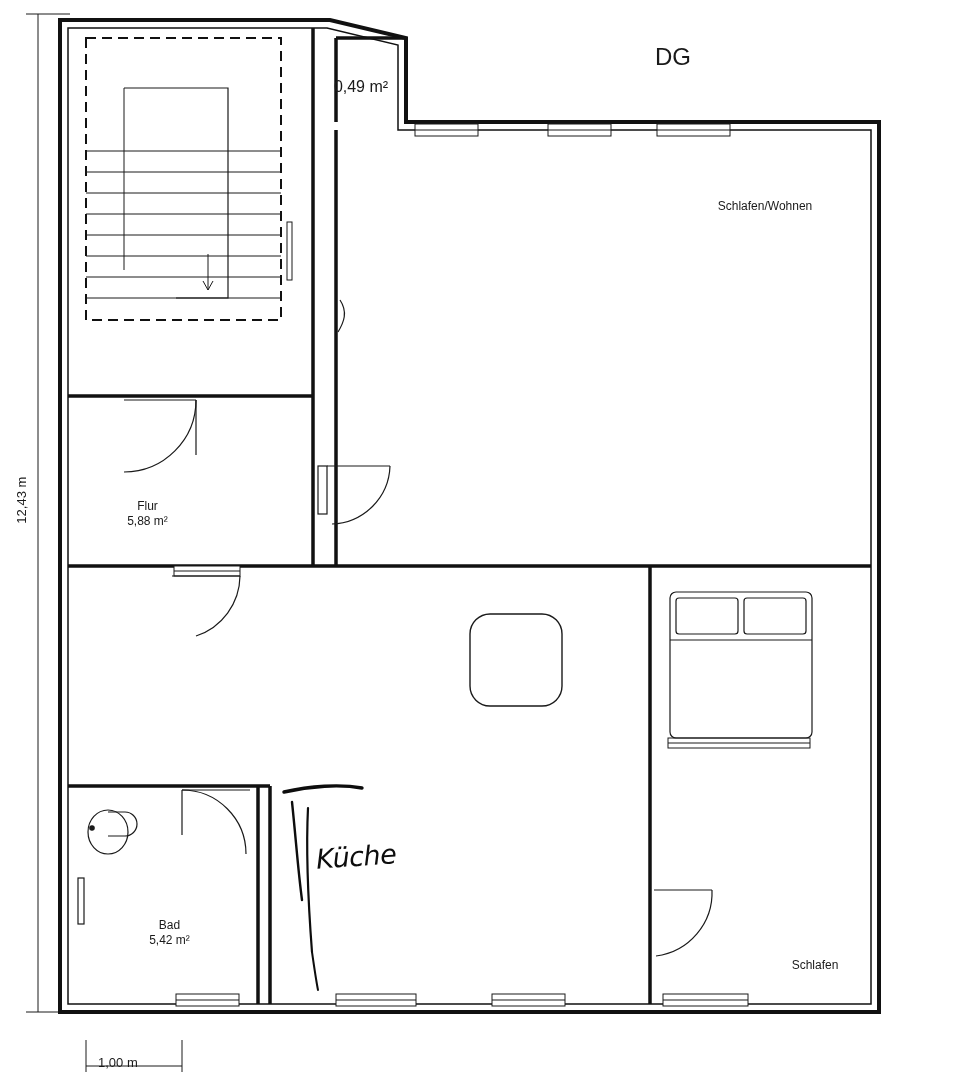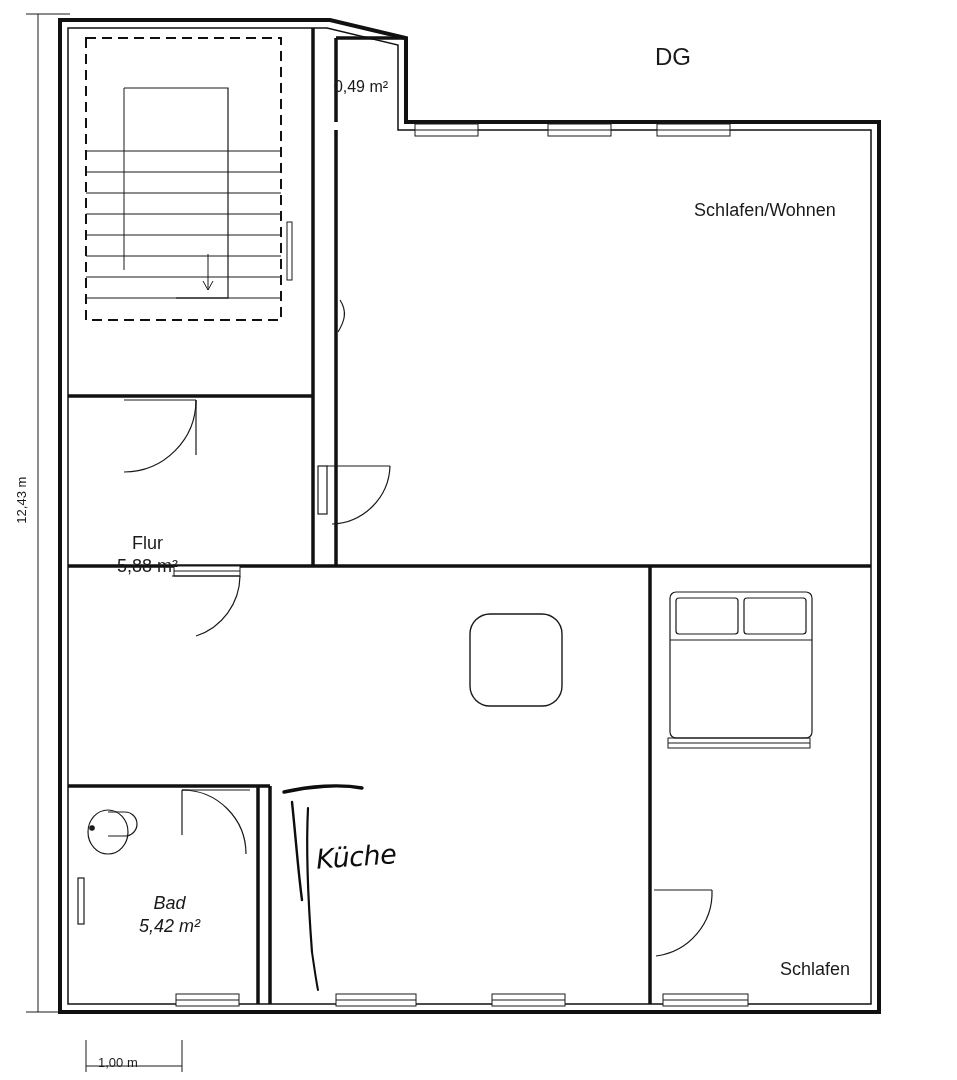--- a/index.html
+++ b/index.html
@@ -17,46 +17,45 @@
   }
   .plan {
     position: absolute;
     left: 0; top: 0;
     width: 957px;
     height: 1080px;
   }
   .lbl {
     position: absolute;
     font-family: "Liberation Sans", sans-serif;
-    font-size: 18px;
+    font-size: 12px;
     color: #1a1a1a;
     white-space: pre;
     line-height: 1.25;
     text-align: center;
   }
   #title-dg {
     font-size: 24px;
     left: 655px;
     top: 42px;
   }
   #lbl-treppenhaus {
     left: 110px;
     top: 343px;
     width: 175px;
   }
   #lbl-flur {
     left: 60px;
-    top: 532px;
+    top: 499px;
     width: 175px;
   }
   #lbl-bad {
     left: 82px;
-    top: 892px;
+    top: 918px;
     width: 175px;
-    font-style: italic;
   }
   #lbl-kleinflaeche {
     left: 331px;
     top: 77px;
     width: 60px;
     font-size: 16px;
   }
   #lbl-schlafen-wohnen {
     left: 680px;
     top: 199px;

